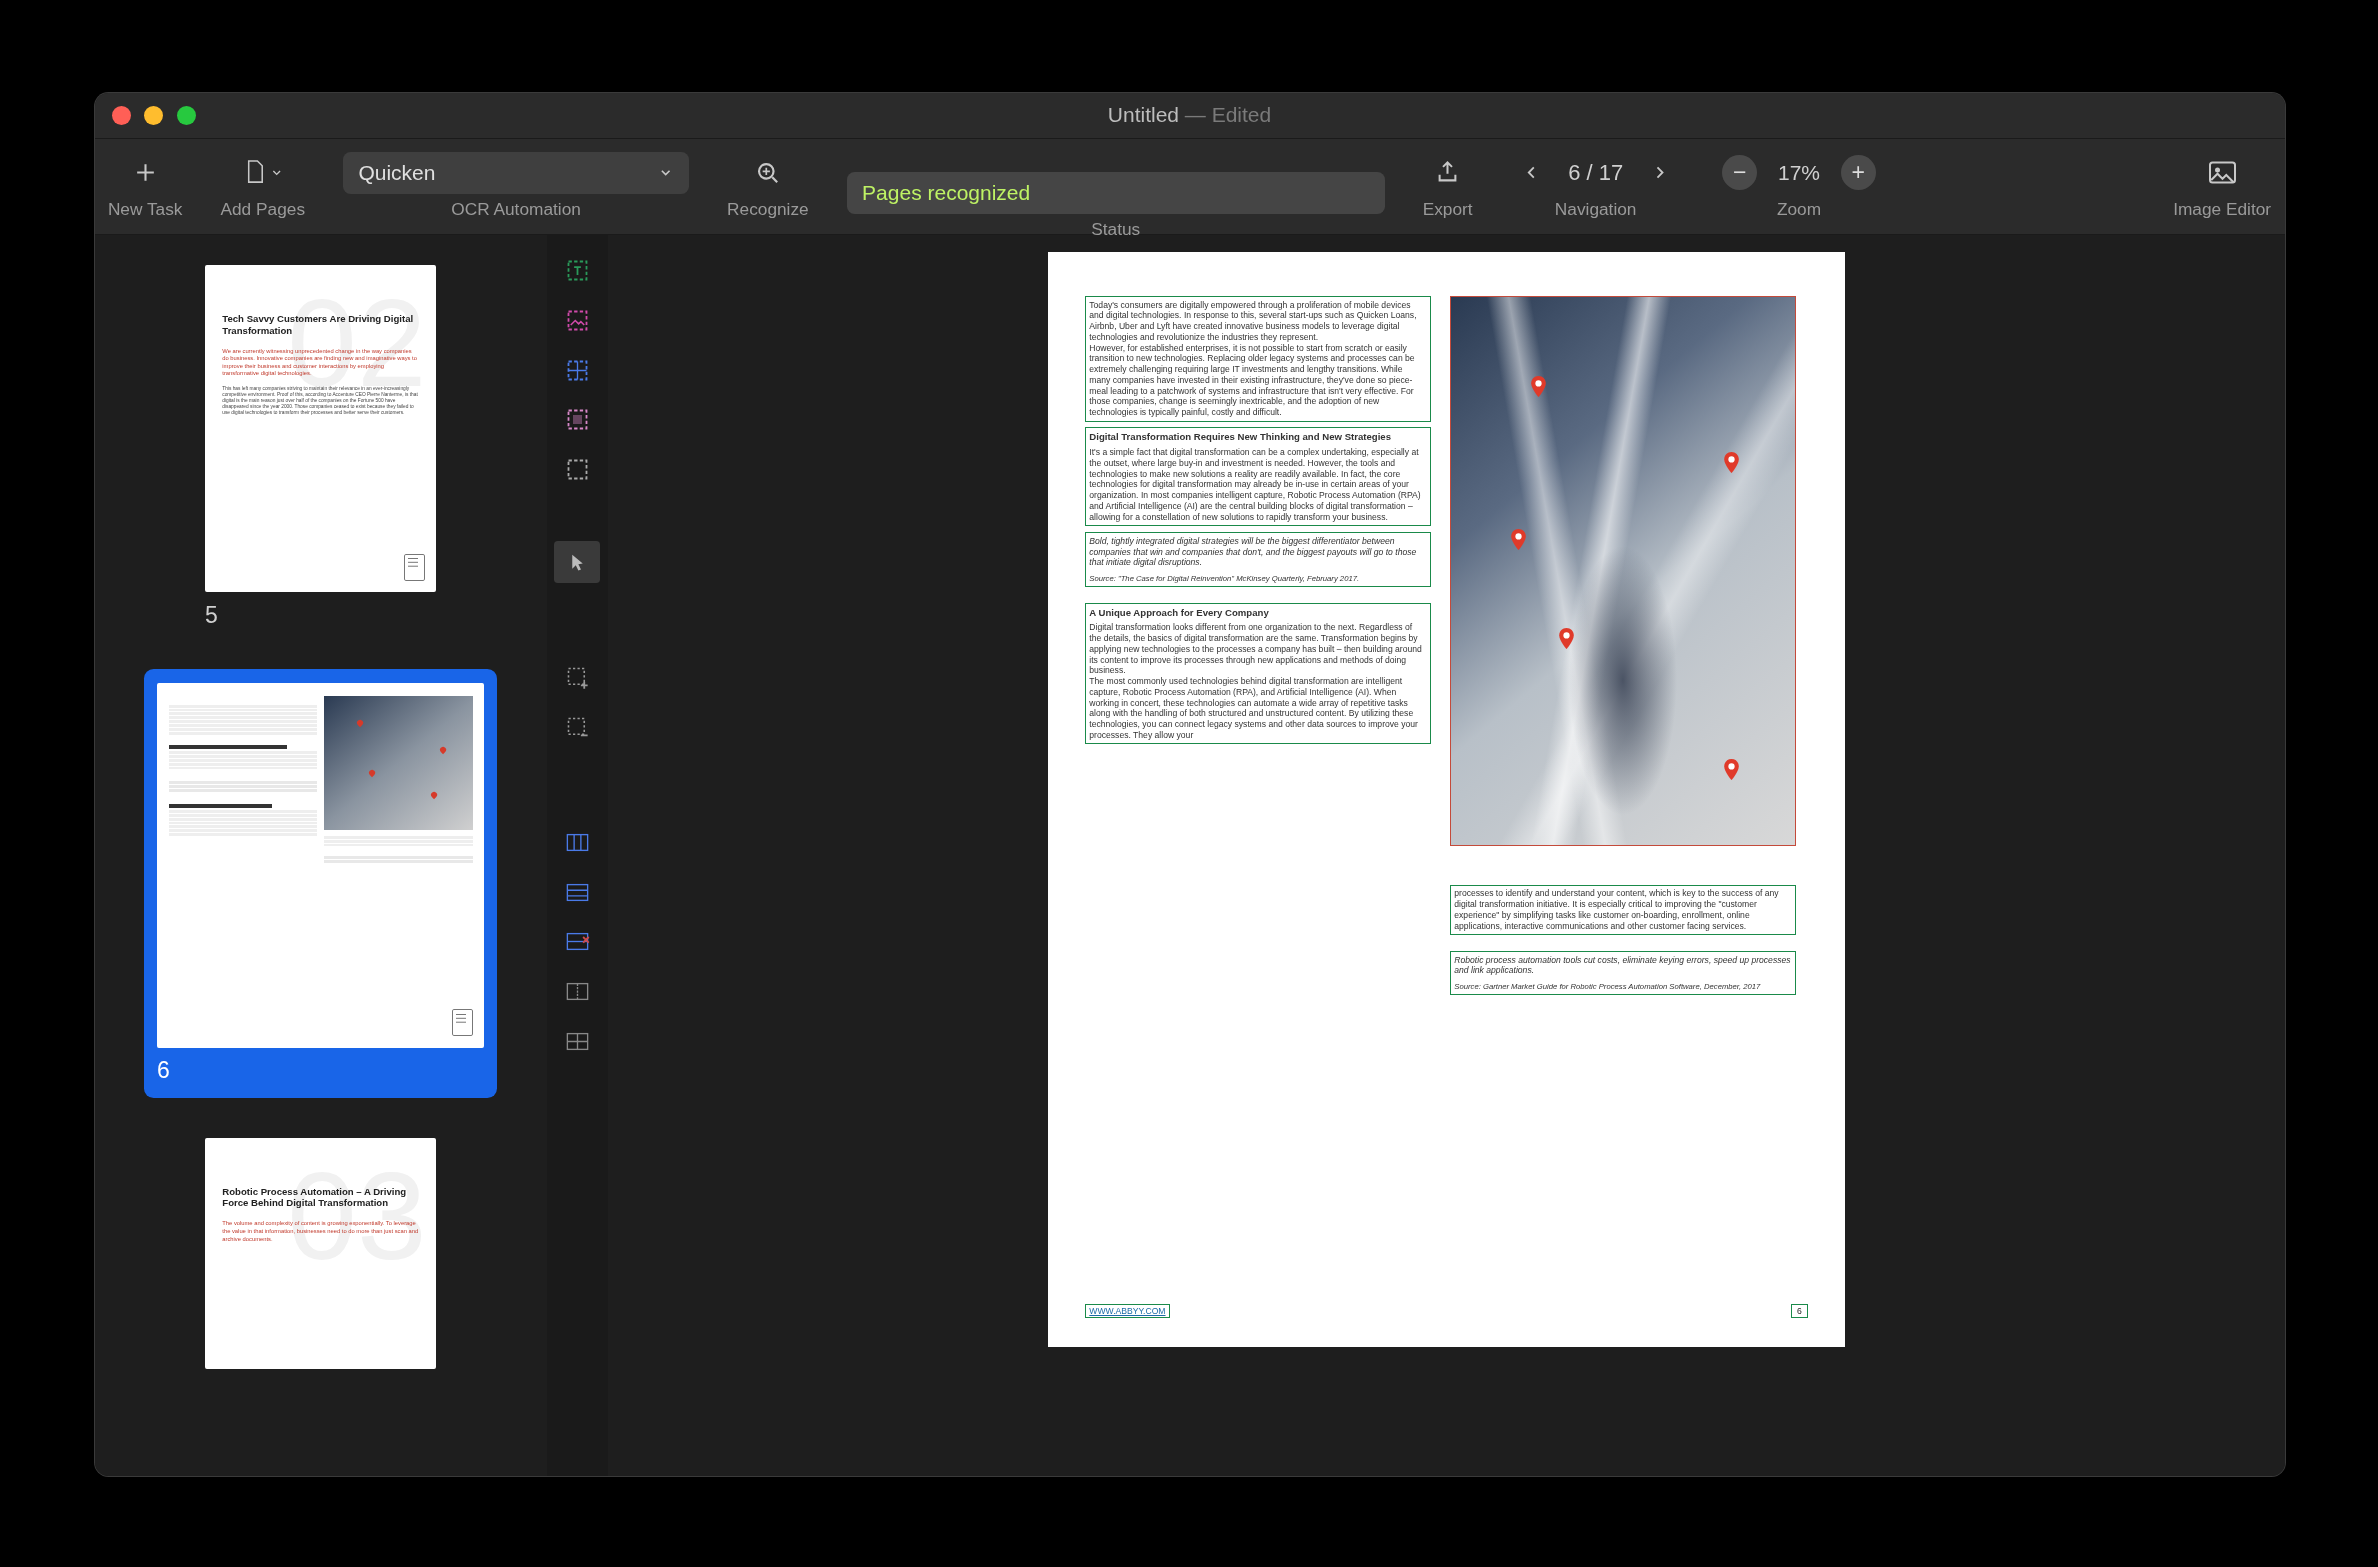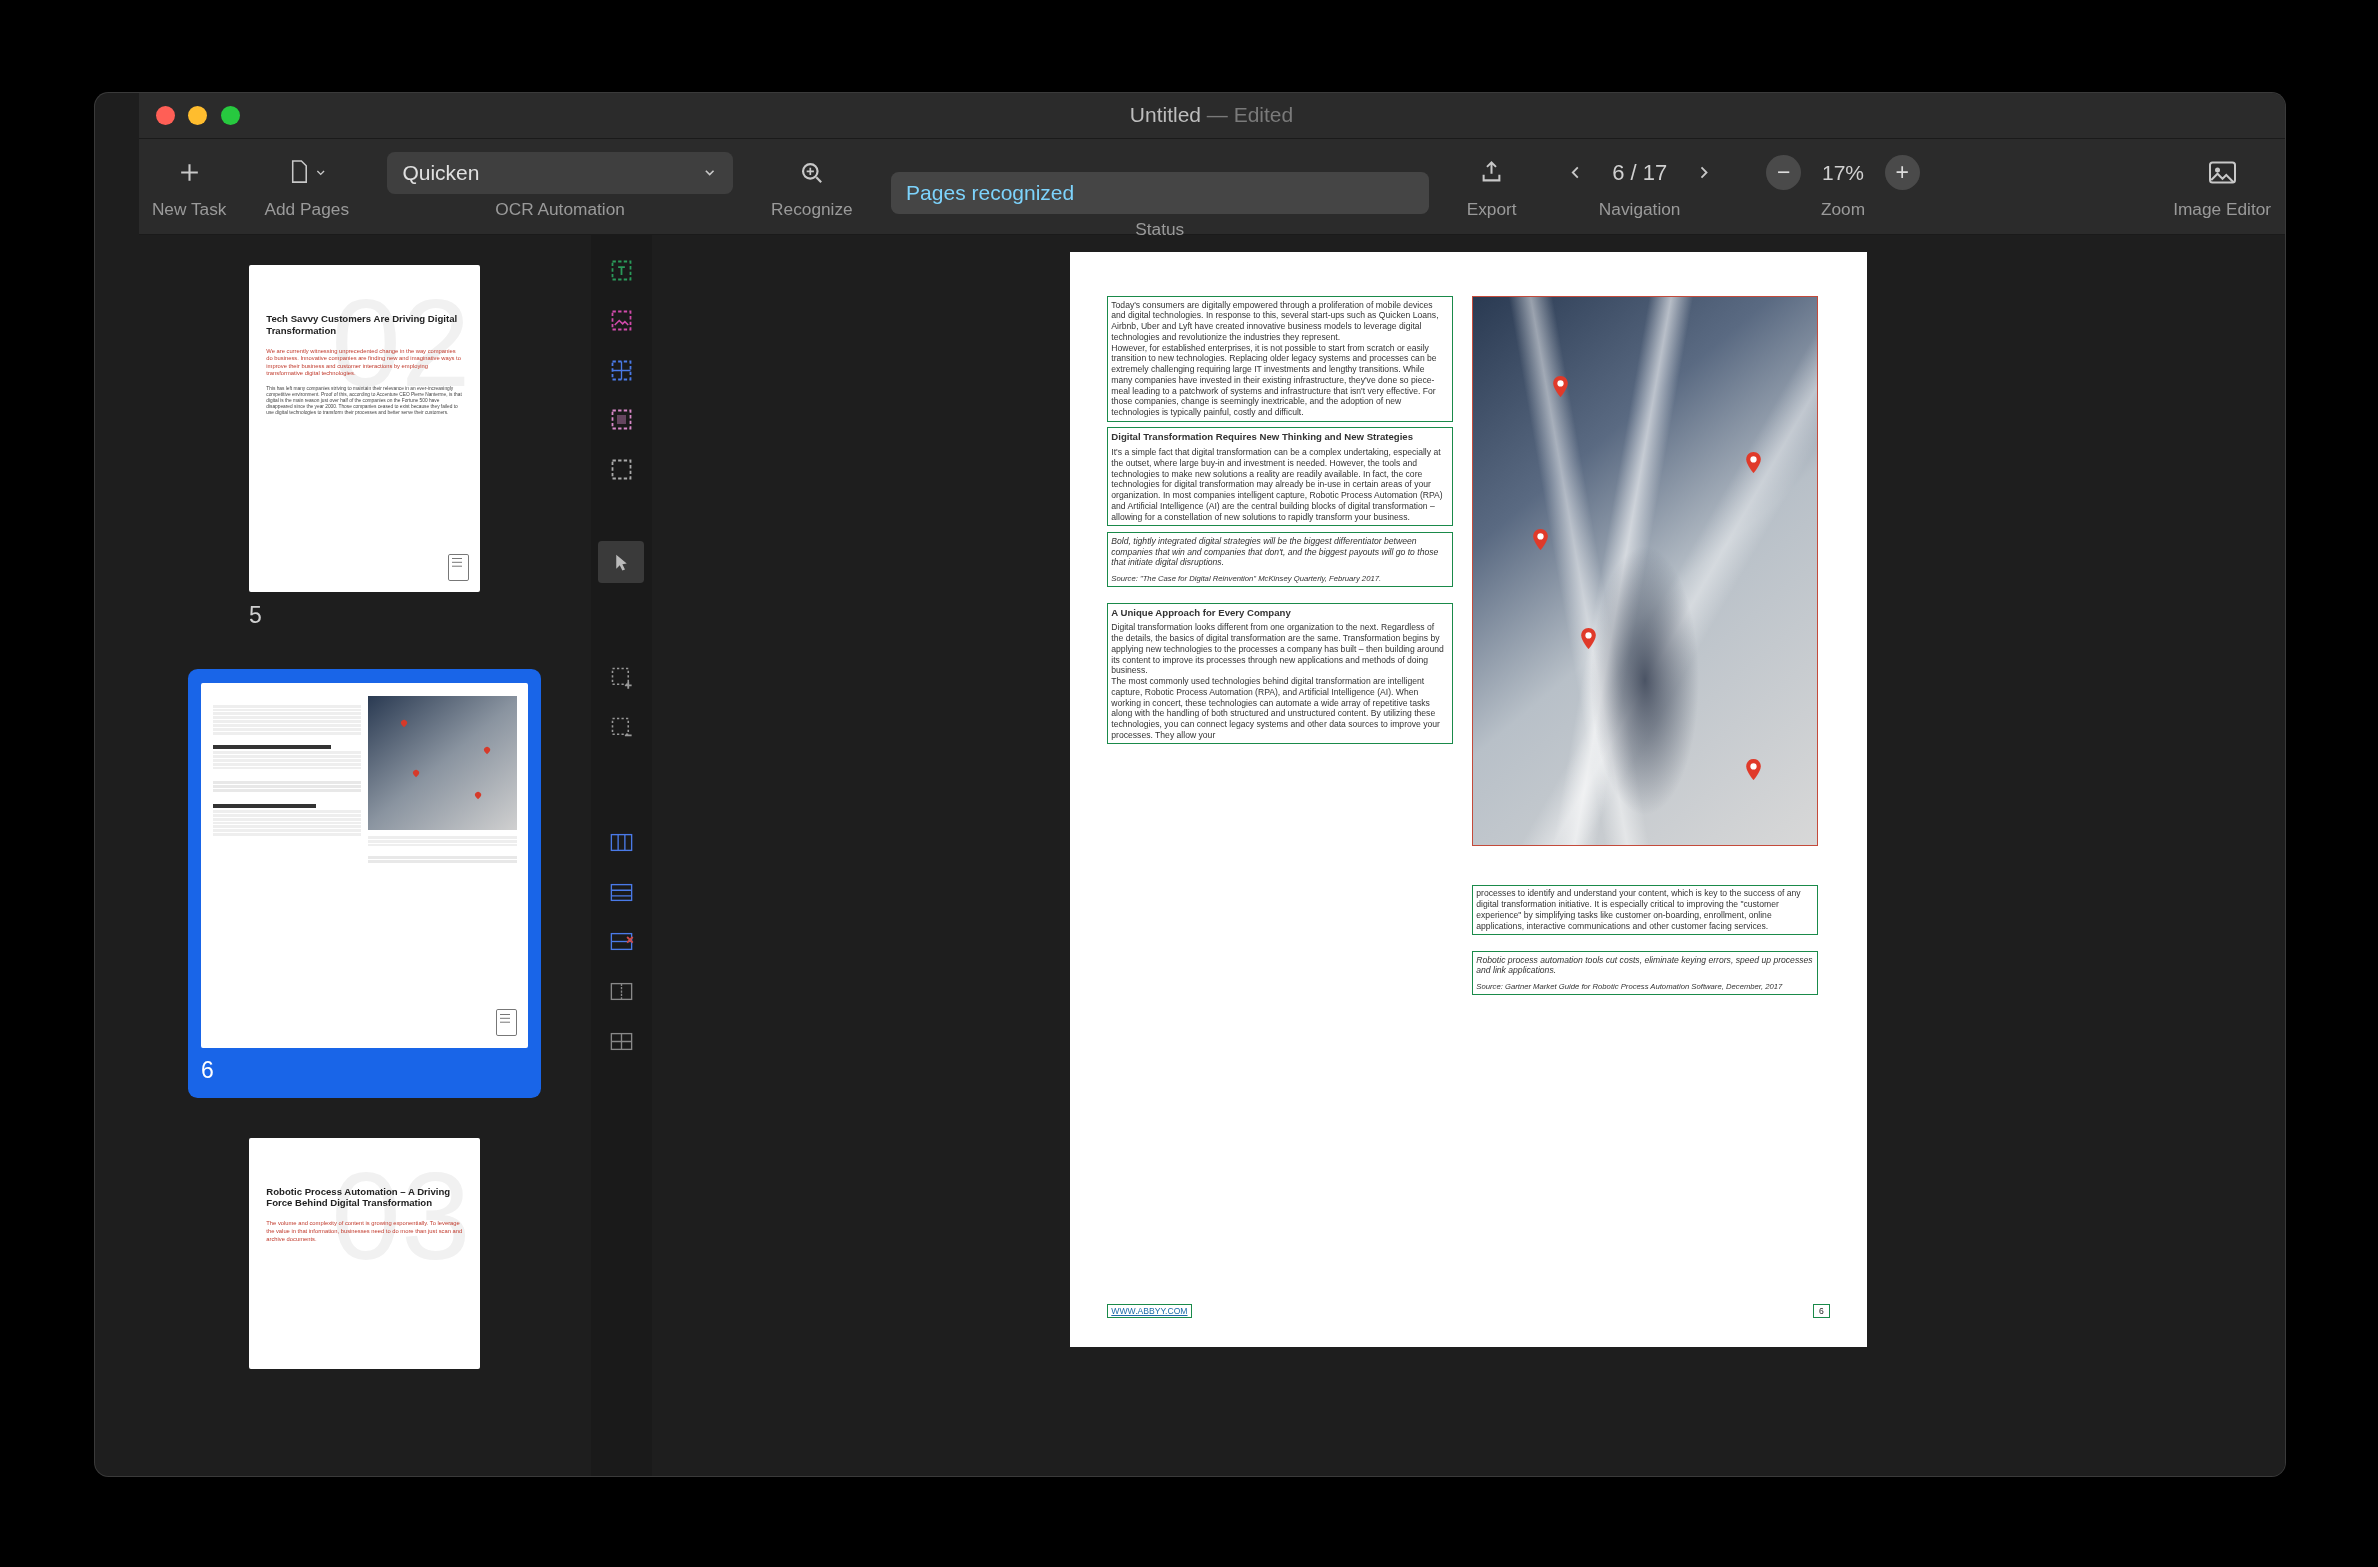--- a/index.html
+++ b/index.html
@@ -1,31 +1,31 @@
 <!DOCTYPE html>
 <html><head>
 <meta charset="utf-8">
 <style>
 * { margin: 0; padding: 0; box-sizing: border-box; font-family: -apple-system, BlinkMacSystemFont, "Segoe UI", sans-serif; }
 body { background: #000; width: 2379px; height: 1568px; display: flex; align-items: center; justify-content: center; }
-.window { width: 2190px; height: 1383px; background: #1e1e1e; border-radius: 13.4px; overflow: hidden; display: flex; flex-direction: column; box-shadow: 0 0 0 1px #3a3a3a; position: relative; padding-left: 44px; }
+.window { width: 2190px; height: 1383px; background: #1e1e1e; border-radius: 13.4px; overflow: hidden; display: flex; flex-direction: column; box-shadow: 0 0 0 1px #3a3a3a; position: relative; }
 .titlebar { height: 46px; background: #2b2b2b; display: flex; align-items: center; padding: 0 17.3px; border-bottom: 1px solid #1a1a1a; position: relative; }
 .traffic { display: flex; gap: 13.4px; }
 .dot { width: 19px; height: 19px; border-radius: 50%; }
 .dot.red { background: #ff5f56; }
 .dot.yellow { background: #ffbd2e; }
 .dot.green { background: #27c93f; }
 .title-center { position: absolute; left: 50%; transform: translateX(-50%); color: #bdbdbd; font-size: 21px; }
 .title-center .edited { color: #7a7a7a; }
 .toolbar { height: 96px; background: #2b2b2b; display: flex; align-items: center; padding: 0 13.4px; gap: 38px; border-bottom: 1px solid #1a1a1a; }
 .tool-group { display: flex; flex-direction: column; align-items: center; gap: 5.8px; }
 .tool-label { color: #9a9a9a; font-size: 17.3px; }
 .icon-btn { width: 46px; height: 42px; display: flex; align-items: center; justify-content: center; color: #c8c8c8; border-radius: 7.7px; }
 .lang-select { background: #3f3f3f; border-radius: 7.7px; height: 42px; width: 346px; display: flex; align-items: center; justify-content: space-between; padding: 0 15.4px; color: #e0e0e0; font-size: 21px; }
-.status-field { background: #454545; border-radius: 7.7px; height: 42px; width: 538px; display: flex; align-items: center; padding: 0 15.4px; color: #7dd3fc; font-size: 21px; margin-top: 40px; }
+.status-field { background: #454545; border-radius: 7.7px; height: 42px; width: 538px; display: flex; align-items: center; padding: 0 15.4px; color: #bef264; font-size: 21px; margin-top: 40px; }
 .nav-group, .zoom-group { display: flex; align-items: center; gap: 0; background: transparent; }
 .nav-btn, .zoom-btn { width: 42px; height: 42px; display: flex; align-items: center; justify-content: center; color: #c8c8c8; }
 .page-indicator { color: #d0d0d0; font-size: 22px; padding: 0 11.5px; min-width: 86px; text-align: center; }
 .zoom-circle { width: 35px; height: 35px; border-radius: 50%; background: #4a4a4a; display: flex; align-items: center; justify-content: center; color: #ddd; font-size: 23px; }
 .zoom-pct { color: #d0d0d0; font-size: 21px; padding: 0 17.3px; }
 .content { flex: 1; display: flex; overflow: hidden; }
 .sidebar { width: 452px; background: #1e1e1e; overflow-y: auto; padding: 17.3px 0; display: flex; flex-direction: column; align-items: center; gap: 27px; }
 .thumb-wrap { display: flex; flex-direction: column; align-items: flex-start; gap: 9.6px; padding: 13.4px; border-radius: 9.6px; }
 .thumb-wrap.selected { background: #1965e8; }
 .thumb { width: 231px; height: 327px; background: #fff; border-radius: 1.9px; position: relative; padding: 19px 17.3px; font-size: 6.7px; color: #333; overflow: hidden; }

